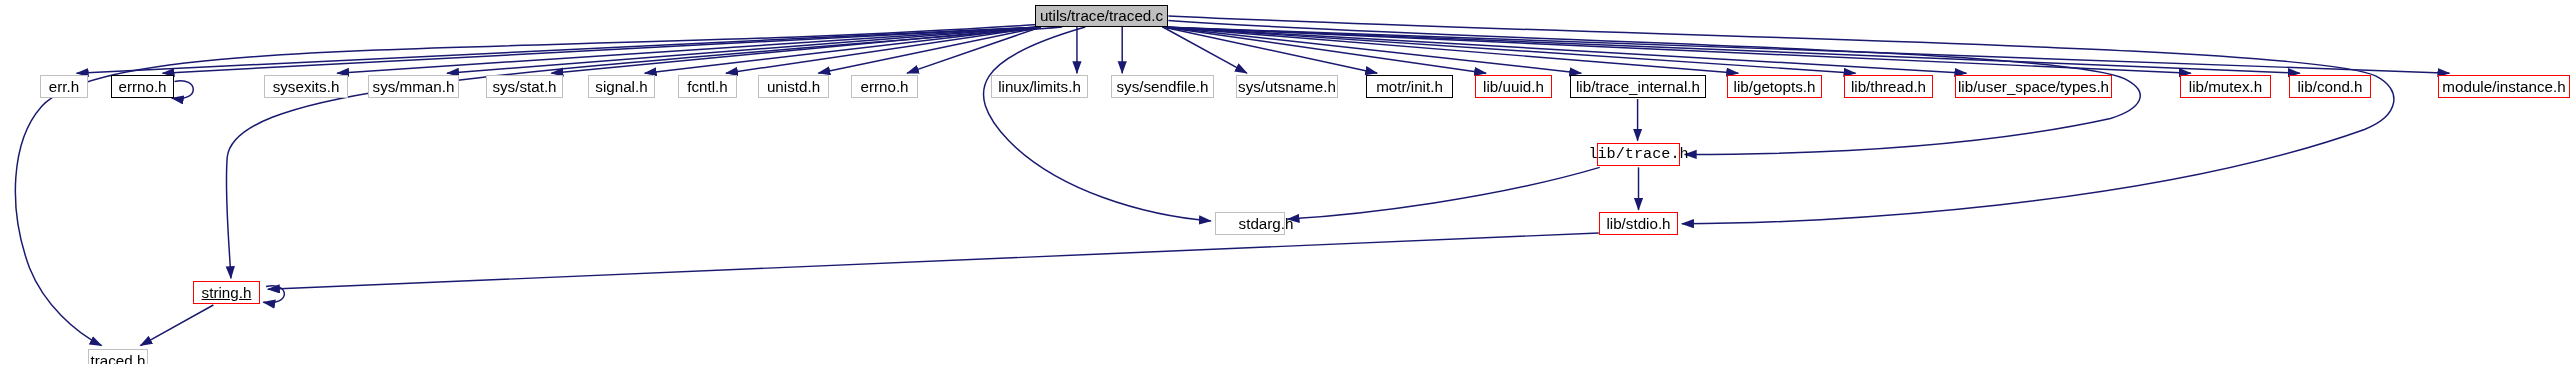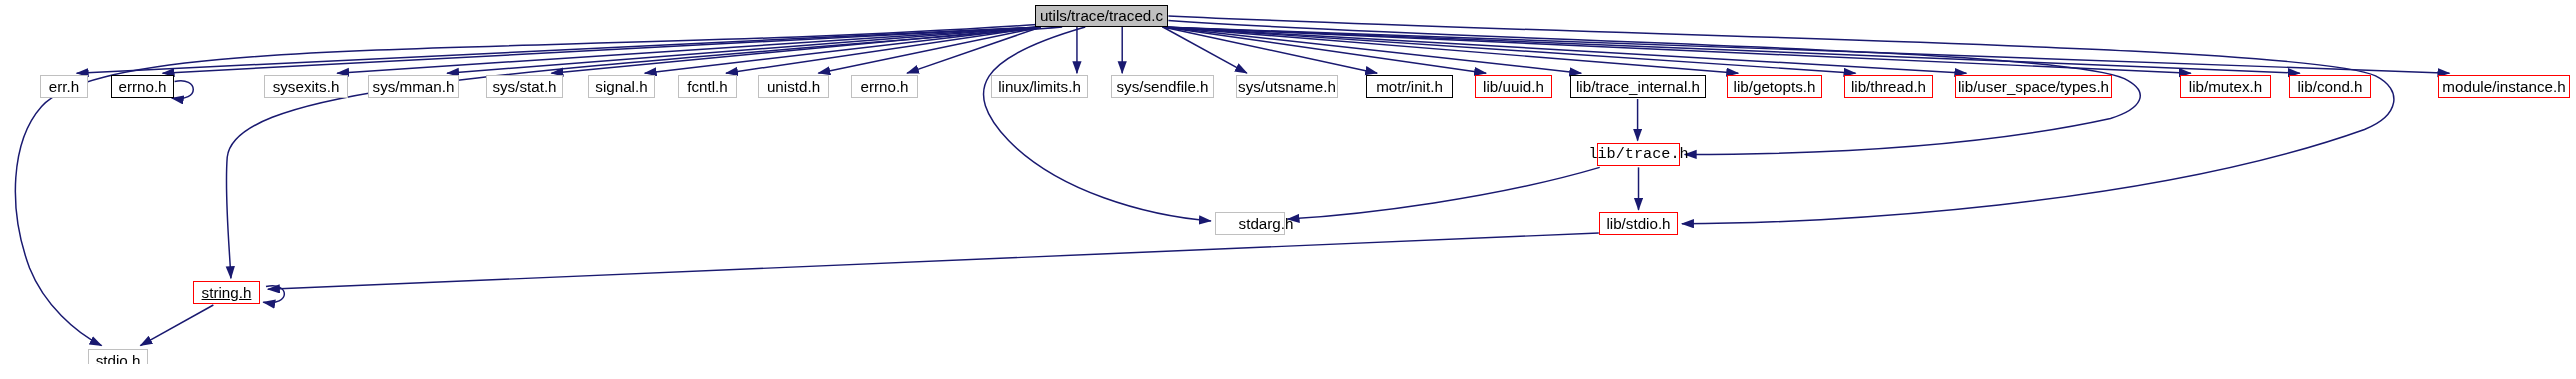--- a/index.html
+++ b/index.html
@@ -151,17 +151,17 @@
       <div class="node kind-external" style="left: 1215px; top: 212px; width: 70px; height: 23px; padding-left: 32px;">
         <span>stdarg.h</span>
       </div>
       <div class="node kind-truncated" style="left: 1599px; top: 212px; width: 79px; height: 23px;">
         <span>lib/stdio.h</span>
       </div>
       <div class="node kind-truncated" style="left: 193px; top: 281px; width: 67px; height: 23px; text-decoration: underline;">
         <span>string.h</span>
       </div>
       <div class="node kind-external" style="left: 88px; top: 349px; width: 60px; height: 23px;">
-        <span>stdio.h</span>
+        <span>traced.h</span>
       </div>
     </div>
 </div>
 
 
 </body></html>

